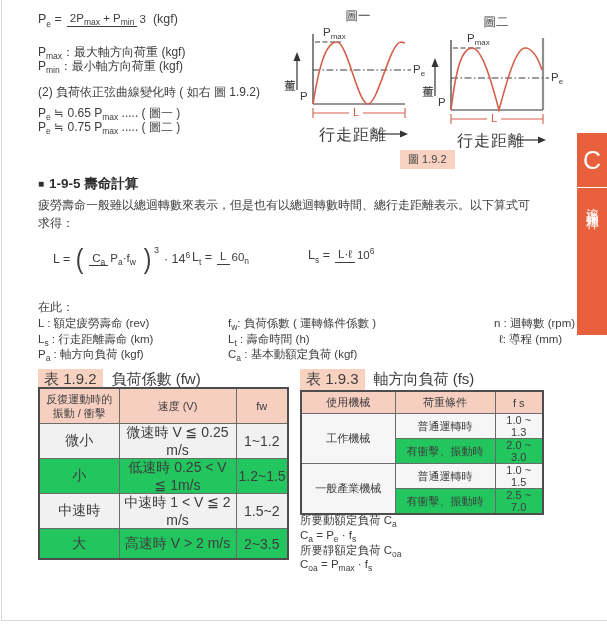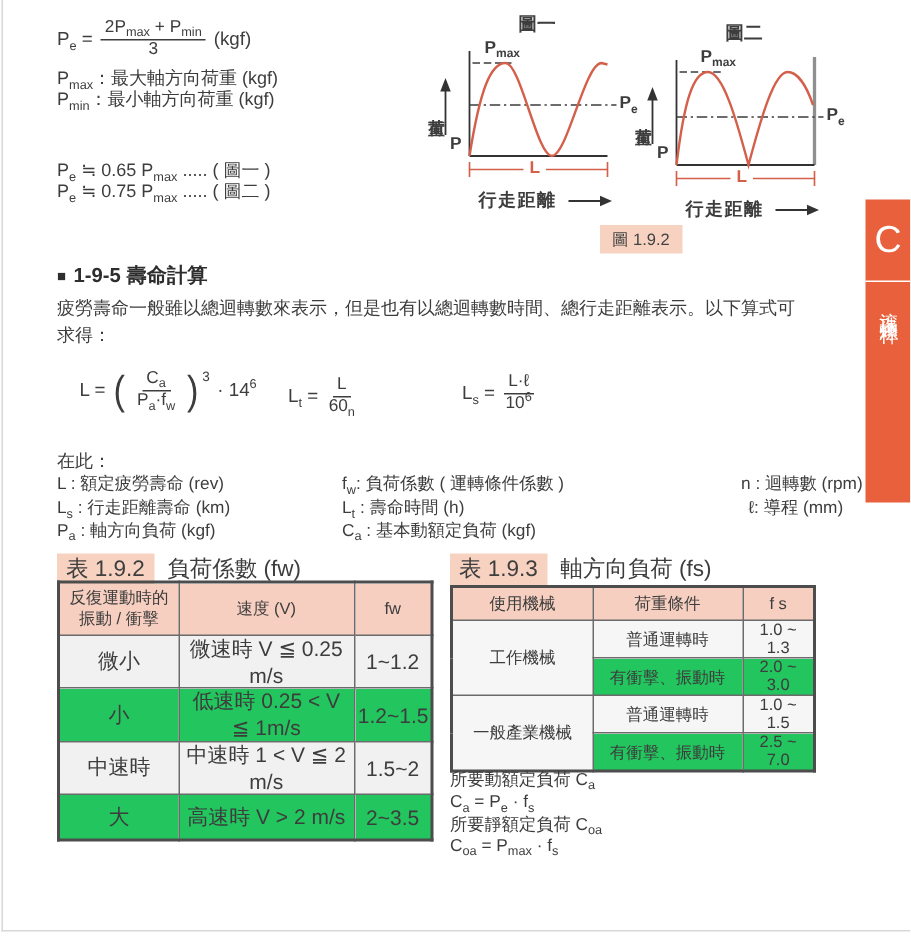--- a/index.html
+++ b/index.html
@@ -8,44 +8,44 @@
   .edge-left{position:absolute;left:1px;top:0;width:1px;height:621px;background:#d8d8d8;}
   .edge-bottom{position:absolute;left:1px;top:620px;width:606px;height:1px;background:#d8d8d8;}
 
   
   .tline{position:absolute;left:38px;font-size:12px;line-height:14px;white-space:nowrap;}
   sub{font-size:8.5px;line-height:0;}
   sup{font-size:8.5px;line-height:0;}
 
   
   .fx{position:absolute;display:inline-flex;align-items:center;gap:5px;font-size:12.5px;white-space:nowrap;}
-  .frac{display:inline-flex;flex-direction:column;align-items:center;font-size:11.5px;line-height:1.2;}
+  .frac{display:inline-flex;flex-direction:row;align-items:center;font-size:11.5px;line-height:1.2;}
   .frac .num{border-bottom:1px solid #3d3d3d;padding:0 3px;}
   .frac .den{padding:0 2px;}
   .bp{font-size:27px;font-weight:300;line-height:26px;transform:scaleX(.85);color:#3d3d3d;}
   .exp{font-size:9px;position:relative;top:-9px;margin-left:-3px;}
 
   
   .sec-title{position:absolute;left:38px;top:175px;font-size:13.5px;font-weight:bold;color:#2e2e2e;}
   .sec-title .bullet{font-size:10px;margin-right:5px;position:relative;top:-1px;}
   .para{position:absolute;left:38px;top:197px;width:540px;font-size:12px;line-height:17.5px;}
 
   
   .dcol{position:absolute;font-size:11.5px;line-height:15.5px;white-space:nowrap;}
 
   
-  .figure{position:absolute;width:150px;font-weight:bold;}
+  .figure{position:absolute;width:150px;}
   .fig-title{text-align:center;font-size:12.5px;height:18px;color:#3d3d3d;}
   .fig-plot{position:relative;width:150px;height:124px;}
   .flbl{position:absolute;font-size:11.5px;line-height:1;color:#3d3d3d;white-space:nowrap;}
   .flbl sub{font-size:8px;}
   .vert{writing-mode:vertical-rl;text-orientation:upright;font-size:11px;letter-spacing:1px;}
   .red{color:#d45f4a;}
   .lspan{background:#fff;padding:0 4px;}
-  .xlab{font-size:12px;letter-spacing:1px;}
+  .xlab{font-size:16px;letter-spacing:1px;}
   .ax{stroke:#333;stroke-width:1.2;fill:none;}
   .axf{fill:#333;stroke:none;}
   .dash{stroke:#3d3d3d;stroke-width:1;stroke-dasharray:5 2.5;fill:none;}
   .dashdot{stroke:#3d3d3d;stroke-width:1;stroke-dasharray:7 2.5 1.5 2.5;fill:none;}
   .curve{stroke:#d45f4a;stroke-width:1.6;fill:none;}
   .meas{stroke:#d45f4a;stroke-width:1.1;fill:none;}
   .grayline{stroke:#8f8f8f;stroke-width:2.2;fill:none;}
   .chipcap{position:absolute;font-size:11px;padding:2px 8px;background:#f7d2c1;color:#424242;}
 
   
@@ -87,20 +87,21 @@
   <div class="fx" style="left:38px;top:12px;">
     <span><span>P</span><sub>e</sub><span> =</span></span>
     <span class="frac">
       <span class="num"><span>2P</span><sub>max</sub><span> + P</span><sub>min</sub></span>
       <span class="den"><span>3</span></span>
     </span>
     <span><span>(kgf)</span></span>
   </div>
   <div class="tline" style="top:45px;"><span>P</span><sub>max</sub><span>：最大軸方向荷重 (kgf)</span></div>
   <div class="tline" style="top:59px;"><span>P</span><sub>min</sub><span>：最小軸方向荷重 (kgf)</span></div>
+  <div class="tline" style="top:85px;">(2) 負荷依正弦曲線變化時 ( 如右 圖 1.9.2)</div>
   <div class="tline" style="top:106px;"><span>P</span><sub>e</sub><span> ≒ 0.65 P</span><sub>max</sub><span> ..... ( 圖一 )</span></div>
   <div class="tline" style="top:120px;"><span>P</span><sub>e</sub><span> ≒ 0.75 P</span><sub>max</sub><span> ..... ( 圖二 )</span></div>
 
   <div class="figure" style="left:283px;top:8px;">
     <div class="fig-title">圖一</div>
     <div class="fig-plot">
       <svg width="150" height="124" viewBox="0 0 150 124">
         <line x1="14" y1="64" x2="14" y2="34" class="ax"></line>
         <polygon points="14,26 10.5,35 17.5,35" class="axf"></polygon>
         <line x1="30" y1="8" x2="30" y2="78" class="ax"></line>

